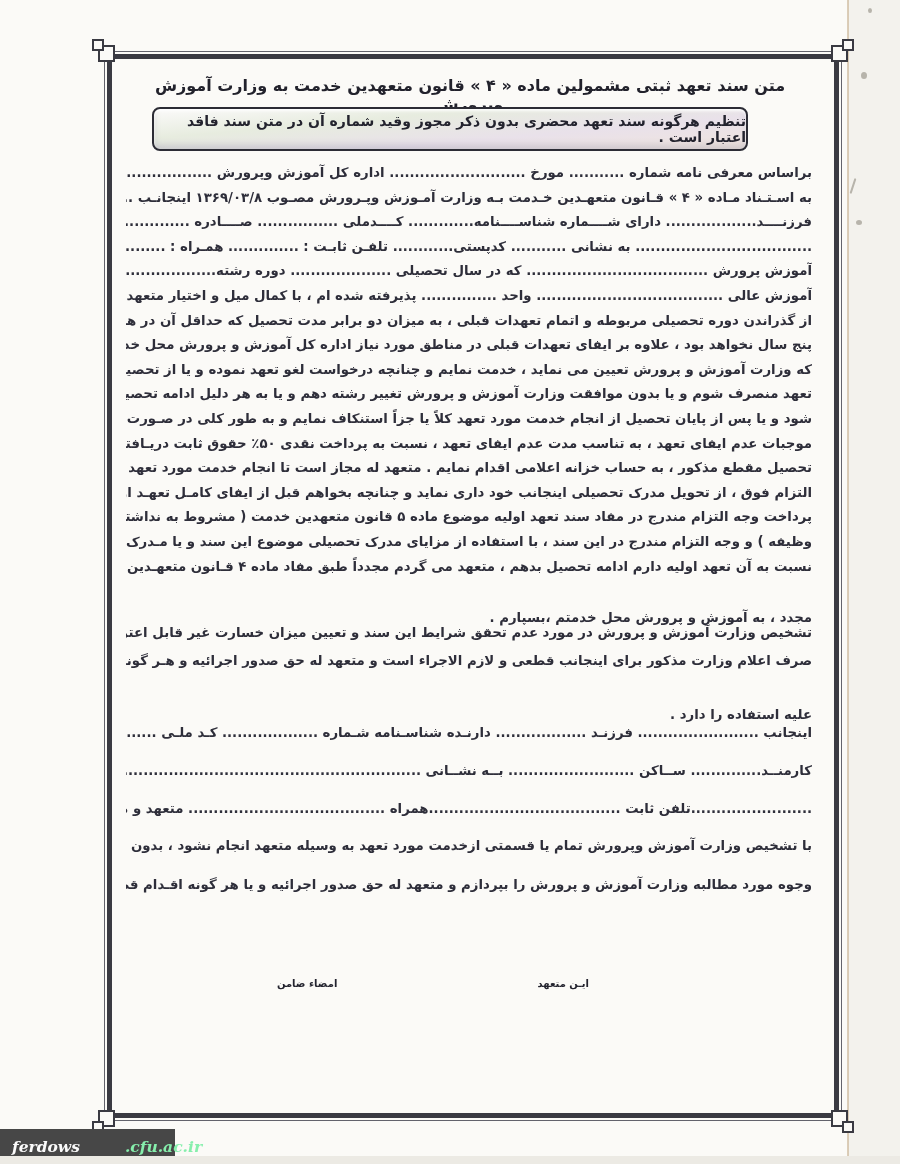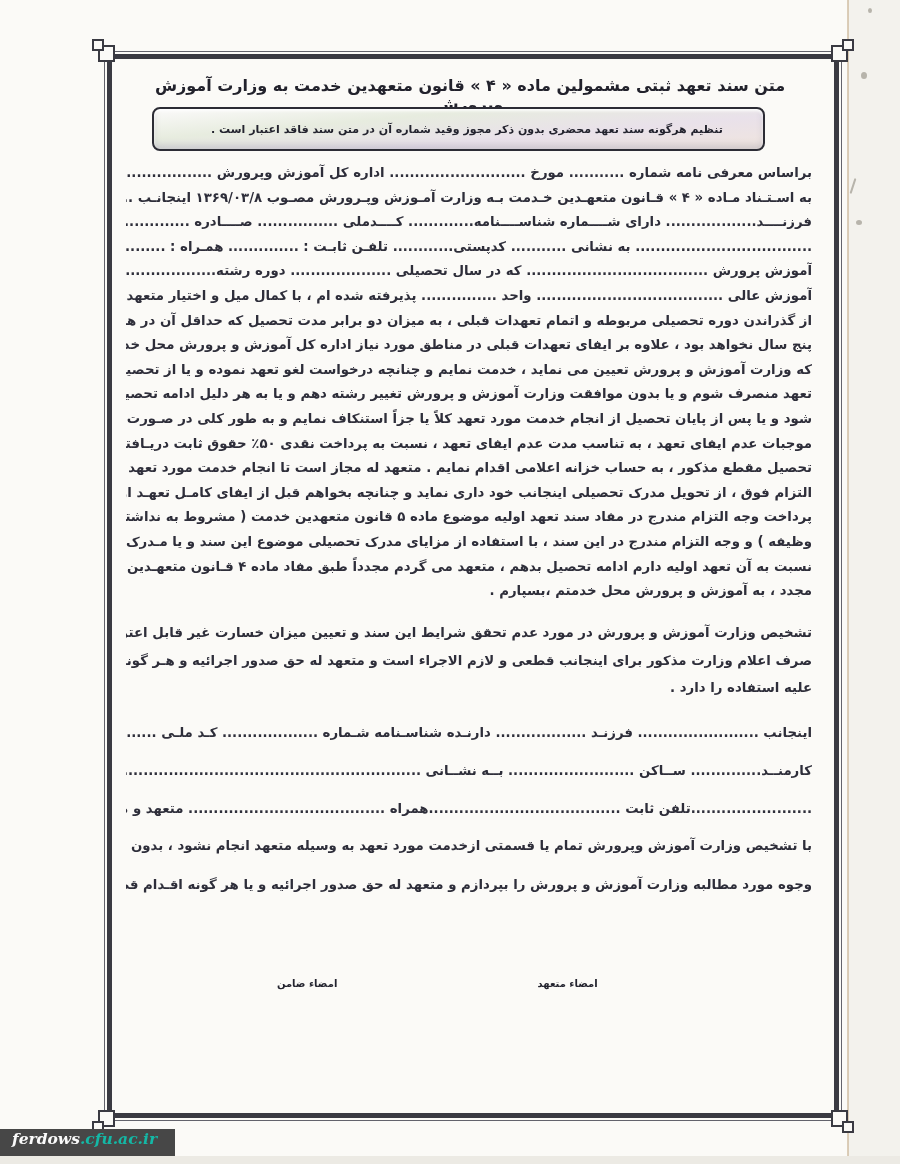--- a/index.html
+++ b/index.html
@@ -37,47 +37,47 @@
     position:absolute;left:128px;top:76px;width:684px;
     text-align:center;font-weight:bold;font-size:16px;color:#22222c;
     direction:rtl;
   }
   .banner{
     position:absolute;left:152px;top:107px;width:592px;height:40px;
     border:2px solid #2c2c35;border-radius:8px;
     background:linear-gradient(175deg,#fbfafa 0%,#e7ecdf 32%,#e9e1ea 65%,#f0e5de 100%);
     box-shadow:inset 0 2px 3px rgba(255,255,255,.95), inset 0 -4px 6px rgba(125,125,150,.28);
     display:flex;align-items:center;justify-content:center;
-    font-weight:bold;font-size:11px;color:#23232e;direction:rtl;padding-left:17px;
+    font-weight:bold;font-size:14px;color:#23232e;direction:rtl;
   }
 
   .textblock{position:absolute;left:126px;width:686px;direction:rtl;}
   .textblock .ln{
     white-space:nowrap;overflow:hidden;
     text-align:justify;text-align-last:justify;
     font-weight:600;letter-spacing:0;
   }
-  .textblock .ln.end{text-align-last:right;}
+  .textblock .ln.end{text-align-last:right;margin-top:27px;}
   .b1{top:161px;font-size:13.3px;} .b1 .ln{line-height:24.6px;}
   .p2{top:619px;font-size:13.3px;} .p2 .ln{line-height:27.5px;}
   .b3{top:714px;font-size:13.3px;} .b3 .ln{line-height:38px;}
   .p4{top:826px;font-size:13.3px;} .p4 .ln{line-height:39px;}
 
   .signatures{position:absolute;left:126px;top:978px;width:686px;height:30px;}
   .sig{position:absolute;font-weight:bold;font-size:10px;direction:rtl;color:#23232e;}
   .sig.mote{left:60%;}
   .sig.zamen{left:22%;}
 
   .watermark{
     position:absolute;left:0;top:1129px;width:175px;height:27px;
-    background:#474747;display:flex;align-items:flex-start;padding-left:12px;box-sizing:border-box;
+    background:#474747;display:flex;align-items:flex-end;padding-left:12px;box-sizing:border-box;
     font-family:"DejaVu Serif", serif;font-style:italic;font-weight:bold;font-size:15.5px;
   }
   .wm-prefix{color:#fbfbfb;}
-  .wm-suffix{color:#14b8a6;}
+  .wm-suffix{color:#86efac;margin-left:45px;}
   .bottom-shade{position:absolute;left:0;top:1156px;width:900px;height:8px;background:#eceae4;}
 </style>
 </head>
 <body>
 
 <div class="scan-margin"></div>
 <div class="page-edge"></div>
 <div class="speck s1"></div>
 <div class="speck s2"></div>
 <div class="speck s3"></div>
@@ -128,21 +128,21 @@
   <div class="ln">کارمنــد.............. ســاکن ......................... بــه نشــانی .......................................................................کــد پســتی</div>
   <div class="ln">........................تلفن ثابت ......................................همراه ....................................... متعهد و ملتزم میشوم در صورتیکه</div>
 </div>
 
 <div class="textblock p4">
   <div class="ln">با تشخیص وزارت آموزش وپرورش تمام یا قسمتی ازخدمت مورد تعهد به وسیله متعهد انجام نشود ، بدون هیچ عذر و بهانه</div>
   <div class="ln">وجوه مورد مطالبه وزارت آموزش و پرورش را بپردازم و متعهد له حق صدور اجرائیه و یا هر گونه اقـدام قضـایی (عـلاوه بـر</div>
 </div>
 
 <div class="signatures">
-  <span class="sig mote">امضاء متعهد</span>
+  <span class="sig mote">ایـن متعهد</span>
   <span class="sig zamen">امضاء ضامن</span>
 </div>
 
 <div class="watermark">
   <span class="wm-prefix">ferdows</span>
     <span class="wm-suffix">.cfu.ac.ir</span>
 </div>
 <div class="bottom-shade"></div>
 
 </body></html>

